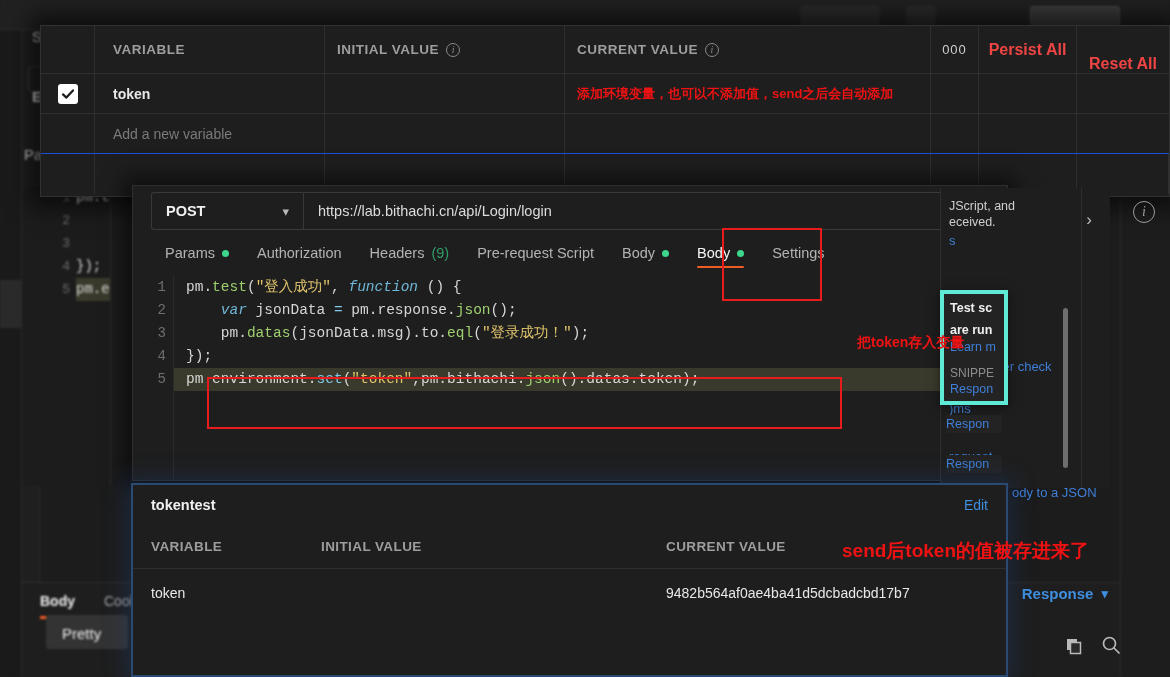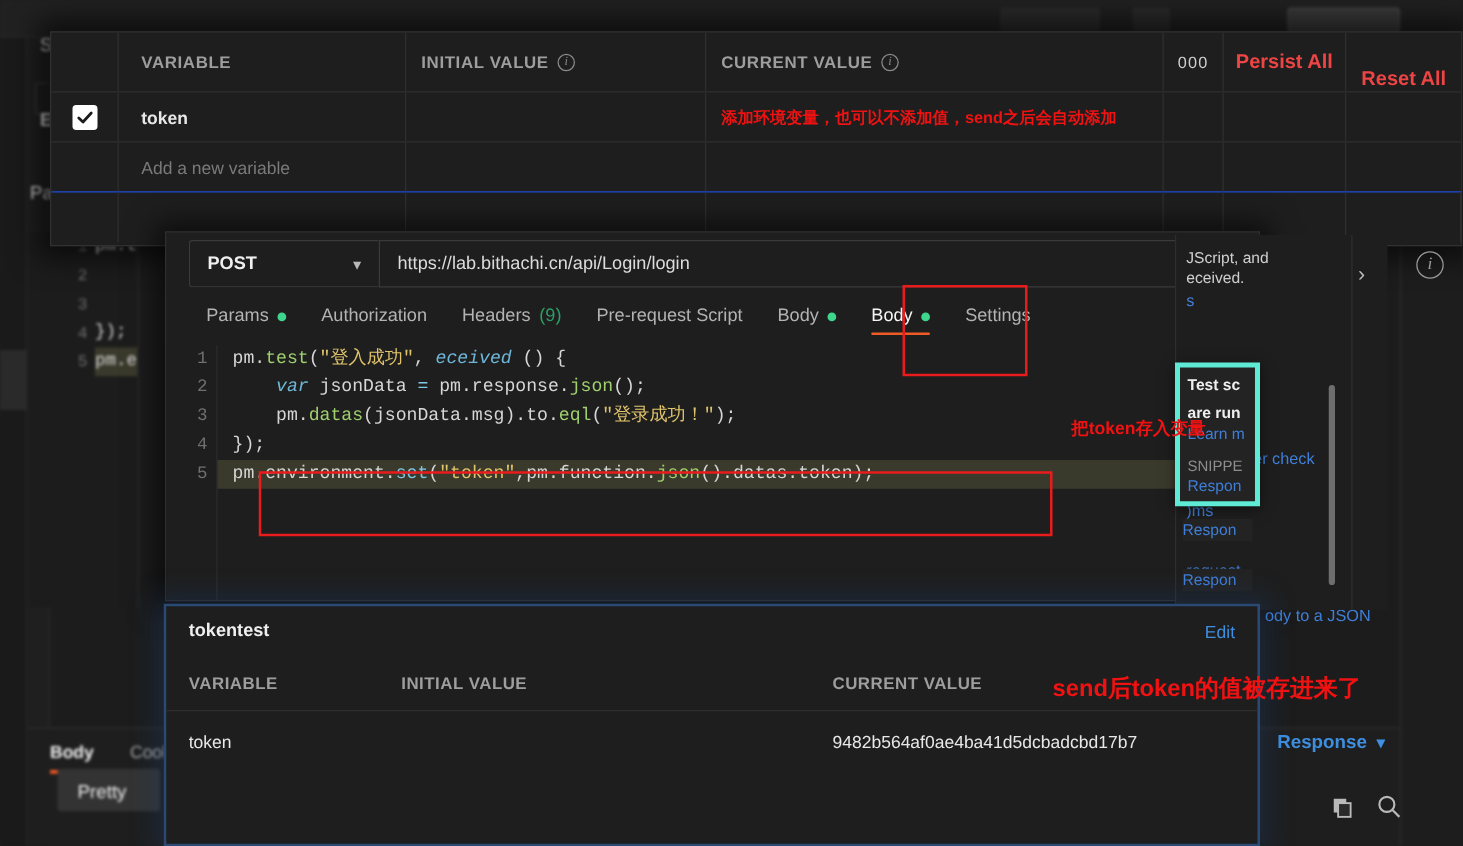--- a/index.html
+++ b/index.html
@@ -366,25 +366,25 @@
 
     <div class="editor">
       <div class="ed-gutterbar">
         <div>1</div>
         <div>2</div>
         <div>3</div>
         <div>4</div>
         <div>5</div>
       </div>
       <div class="ed-code">
-        <div class="ed-line"><span class="t-pm">pm.</span><span class="t-mth">test</span><span class="t-pl">(</span><span class="t-str">"登入成功"</span><span class="t-pl">, </span><span class="t-kw">eceived</span><span class="t-pl"> () {</span></div>
+        <div class="ed-line"><span class="t-pm">pm.</span><span class="t-mth">test</span><span class="t-pl">(</span><span class="t-str">"登入成功"</span><span class="t-pl">, </span><span class="t-kw">function</span><span class="t-pl"> () {</span></div>
         <div class="ed-line"><span class="t-pl">    </span><span class="t-kw">var</span><span class="t-pl"> jsonData </span><span class="t-fn">=</span><span class="t-pl"> pm.response.</span><span class="t-mth">json</span><span class="t-pl">();</span></div>
         <div class="ed-line"><span class="t-pl">    pm.</span><span class="t-mth">datas</span><span class="t-pl">(jsonData.msg).to.</span><span class="t-mth">eql</span><span class="t-pl">(</span><span class="t-str">"登录成功！"</span><span class="t-pl">);</span></div>
         <div class="ed-line"><span class="t-pl">});</span></div>
-        <div class="ed-line hl"><span class="t-pl">pm.environment.</span><span class="t-fn">set</span><span class="t-pl">(</span><span class="t-str">"token"</span><span class="t-pl">,pm.function.</span><span class="t-mth">json</span><span class="t-pl">().datas.token);</span></div>
+        <div class="ed-line hl"><span class="t-pl">pm.environment.</span><span class="t-fn">set</span><span class="t-pl">(</span><span class="t-str">"token"</span><span class="t-pl">,pm.bithachi.</span><span class="t-mth">json</span><span class="t-pl">().datas.token);</span></div>
         <div class="ed-vdiv"></div>
         <div class="ed-scroll"></div>
         <div class="ed-minimap"></div>
       </div>
     </div>
   </div>
 
   <div class="tests-hl"></div>
   <div class="code-hl-box"></div>
   <div class="anno-token">把token存入变量</div>

